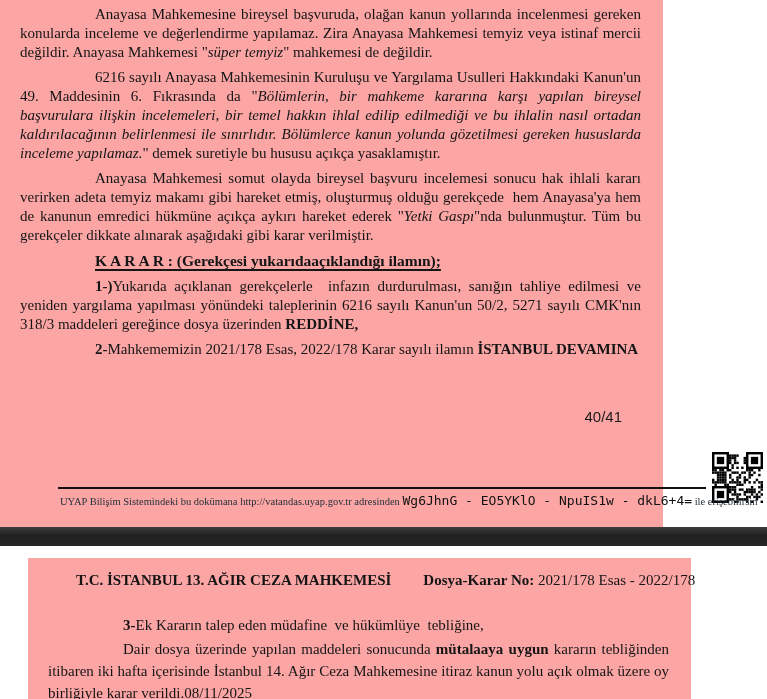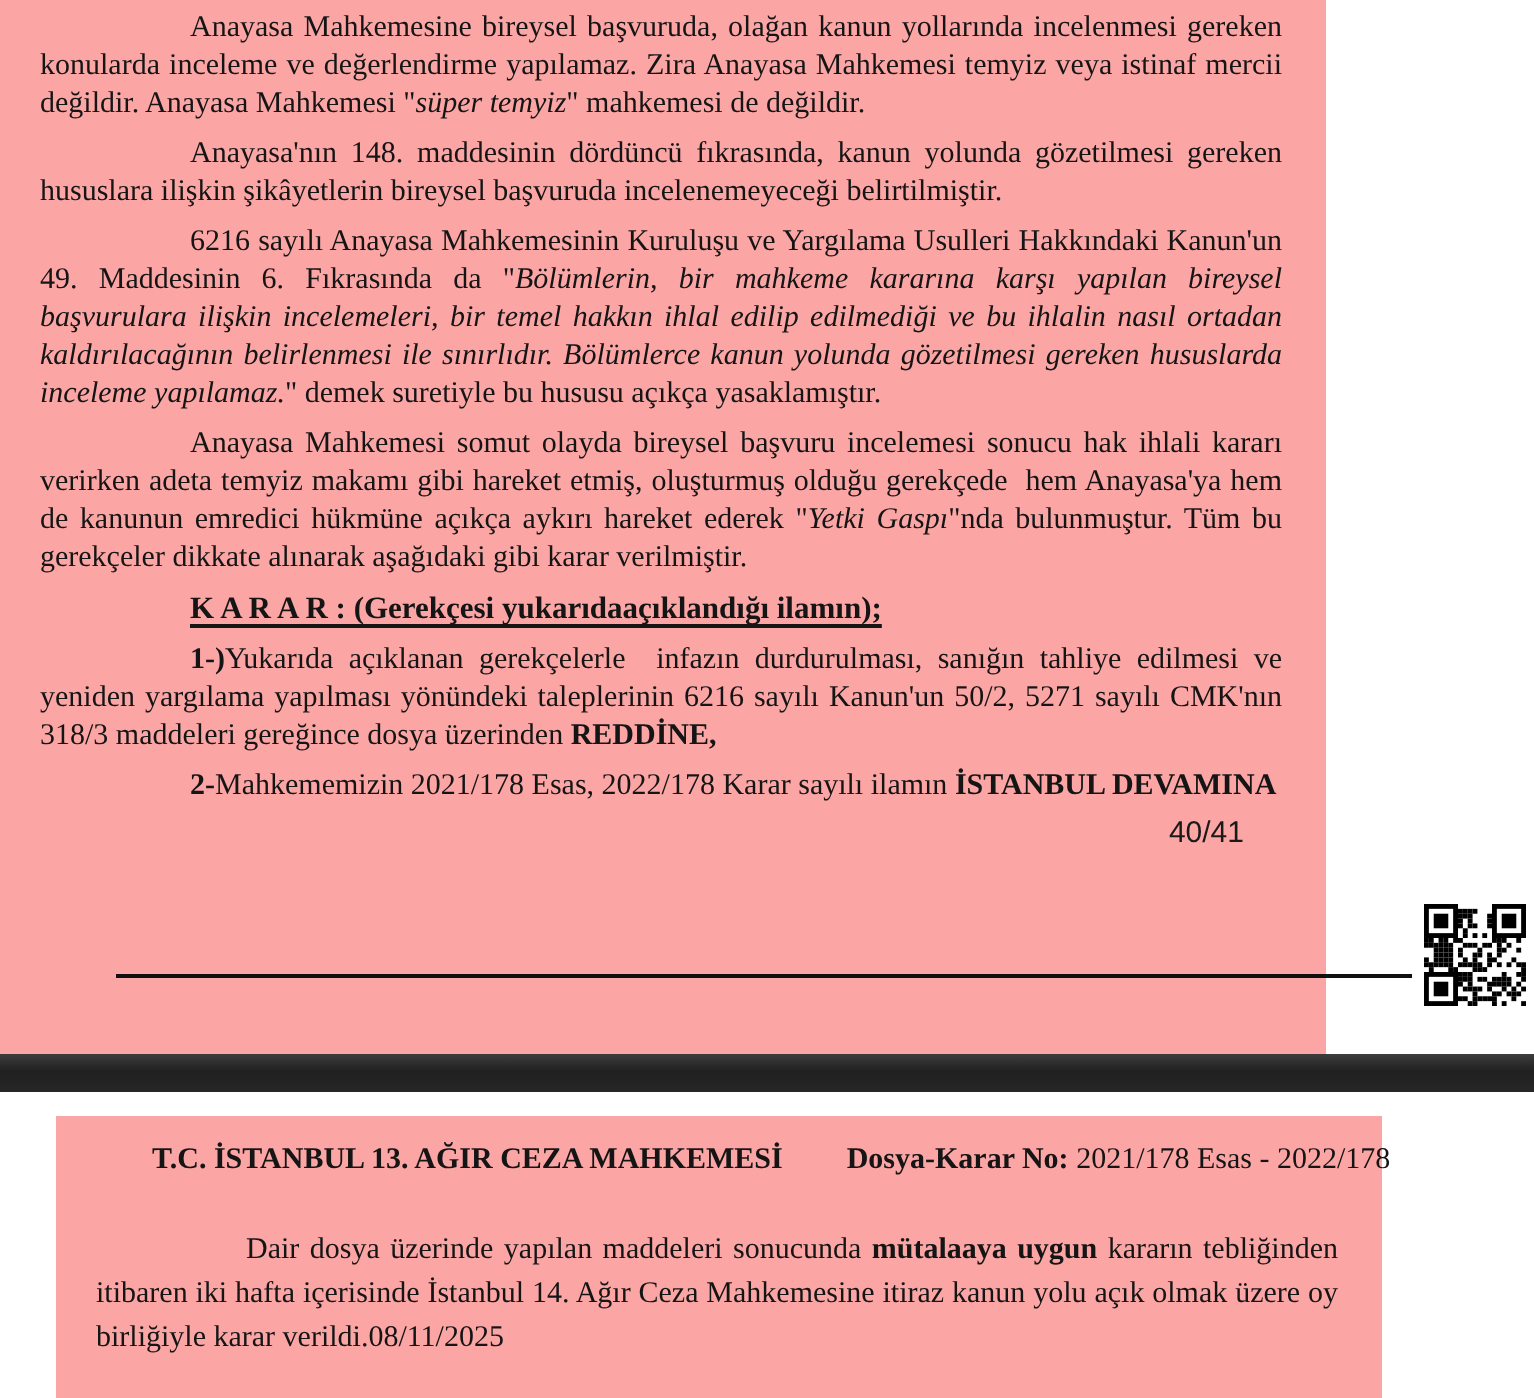--- a/index.html
+++ b/index.html
@@ -57,21 +57,20 @@
   .p2-content .para { line-height: 22px; margin-bottom: 2px; }
 </style>
 </head>
 <body>
 
 <div class="screen">
 
   <section class="page page1">
     <div class="doc-body">
       <p class="para"><span>Anayasa Mahkemesine bireysel başvuruda, olağan kanun yollarında incelenmesi gereken konularda inceleme ve değerlendirme yapılamaz. Zira Anayasa Mahkemesi temyiz veya istinaf mercii değildir. Anayasa Mahkemesi "</span><span class="i">süper temyiz</span><span>" mahkemesi de değildir.</span></p>
-      <p class="para"><span>Anayasa'nın 148. maddesinin dördüncü fıkrasında, kanun yolunda gözetilmesi gereken hususlara ilişkin şikâyetlerin bireysel başvuruda incelenemeyeceği belirtilmiştir.</span></p>
       <p class="para"><span>6216 sayılı Anayasa Mahkemesinin Kuruluşu ve Yargılama Usulleri Hakkındaki Kanun'un 49. Maddesinin 6. Fıkrasında da "</span><span class="i">Bölümlerin, bir mahkeme kararına karşı yapılan bireysel başvurulara ilişkin incelemeleri, bir temel hakkın ihlal edilip edilmediği ve bu ihlalin nasıl ortadan kaldırılacağının belirlenmesi ile sınırlıdır. Bölümlerce kanun yolunda gözetilmesi gereken hususlarda inceleme yapılamaz.</span><span>" demek suretiyle bu hususu açıkça yasaklamıştır.</span></p>
       <p class="para"><span>Anayasa Mahkemesi somut olayda bireysel başvuru incelemesi sonucu hak ihlali kararı verirken adeta temyiz makamı gibi hareket etmiş, oluşturmuş olduğu gerekçede &nbsp;hem Anayasa'ya hem de kanunun emredici hükmüne açıkça aykırı hareket ederek "</span><span class="i">Yetki Gaspı</span><span>"nda bulunmuştur. Tüm bu gerekçeler dikkate alınarak aşağıdaki gibi karar verilmiştir.</span></p>
       <p class="para heading"><span class="b u">K A R A R : (Gerekçesi yukarıdaaçıklandığı ilamın);</span></p>
       <p class="para"><span class="b">1-)</span><span>Yukarıda açıklanan gerekçelerle &nbsp;infazın durdurulması, sanığın tahliye edilmesi ve yeniden yargılama yapılması yönündeki taleplerinin 6216 sayılı Kanun'un 50/2, 5271 sayılı CMK'nın 318/3 maddeleri gereğince dosya üzerinden </span><span class="b">REDDİNE,</span></p>
       <p class="para"><span class="b">2-</span><span>Mahkememizin 2021/178 Esas, 2022/178 Karar sayılı ilamın </span><span class="b">İSTANBUL DEVAMINA</span></p>
     </div>
 
     <div class="page-number">40/41</div>
 
     <svg class="qr" id="qr-svg" viewBox="0 0 21 21" aria-hidden="true">
@@ -225,26 +224,30 @@
         <rect x="2" y="2" width="3" height="3" fill="#000"></rect>
         <rect x="14" y="0" width="7" height="7" fill="#000"></rect>
         <rect x="15" y="1" width="5" height="5" fill="#fff"></rect>
         <rect x="16" y="2" width="3" height="3" fill="#000"></rect>
         <rect x="0" y="14" width="7" height="7" fill="#000"></rect>
         <rect x="1" y="15" width="5" height="5" fill="#fff"></rect>
         <rect x="2" y="16" width="3" height="3" fill="#000"></rect>
       </svg>
 
     <div class="footer-rule"></div>
+    <div class="footer">
+      <span class="f-small">UYAP Bilişim Sistemindeki bu dokümana http://vatandas.uyap.gov.tr adresinden </span><span class="f-code">Wg6JhnG - EO5YKlO - NpuIS1w - dkL6+4=</span><span class="f-small"> ile erişebilirsin</span>
+    </div>
   </section>
 
   <div class="separator"></div>
 
   <section class="page page2">
     <div class="p2-header">
       <span class="court">T.C. İSTANBUL 13. AĞIR CEZA MAHKEMESİ</span><span class="docket"><span class="docket-label">Dosya-Karar No:</span> <span class="docket-value">2021/178 Esas - 2022/178</span></span>
     </div>
     <div class="p2-content">
+      <p class="para"><span class="b">3-</span><span>Ek Kararın talep eden müdafine &nbsp;ve hükümlüye &nbsp;tebliğine,</span></p>
       <p class="para"><span>Dair dosya üzerinde yapılan maddeleri sonucunda </span><span class="b">mütalaaya uygun</span><span> kararın tebliğinden itibaren iki hafta içerisinde İstanbul 14. Ağır Ceza Mahkemesine itiraz kanun yolu açık olmak üzere oy birliğiyle karar verildi.08/11/2025</span></p>
     </div>
   </section>
 
 </div>
 
 </body></html>

